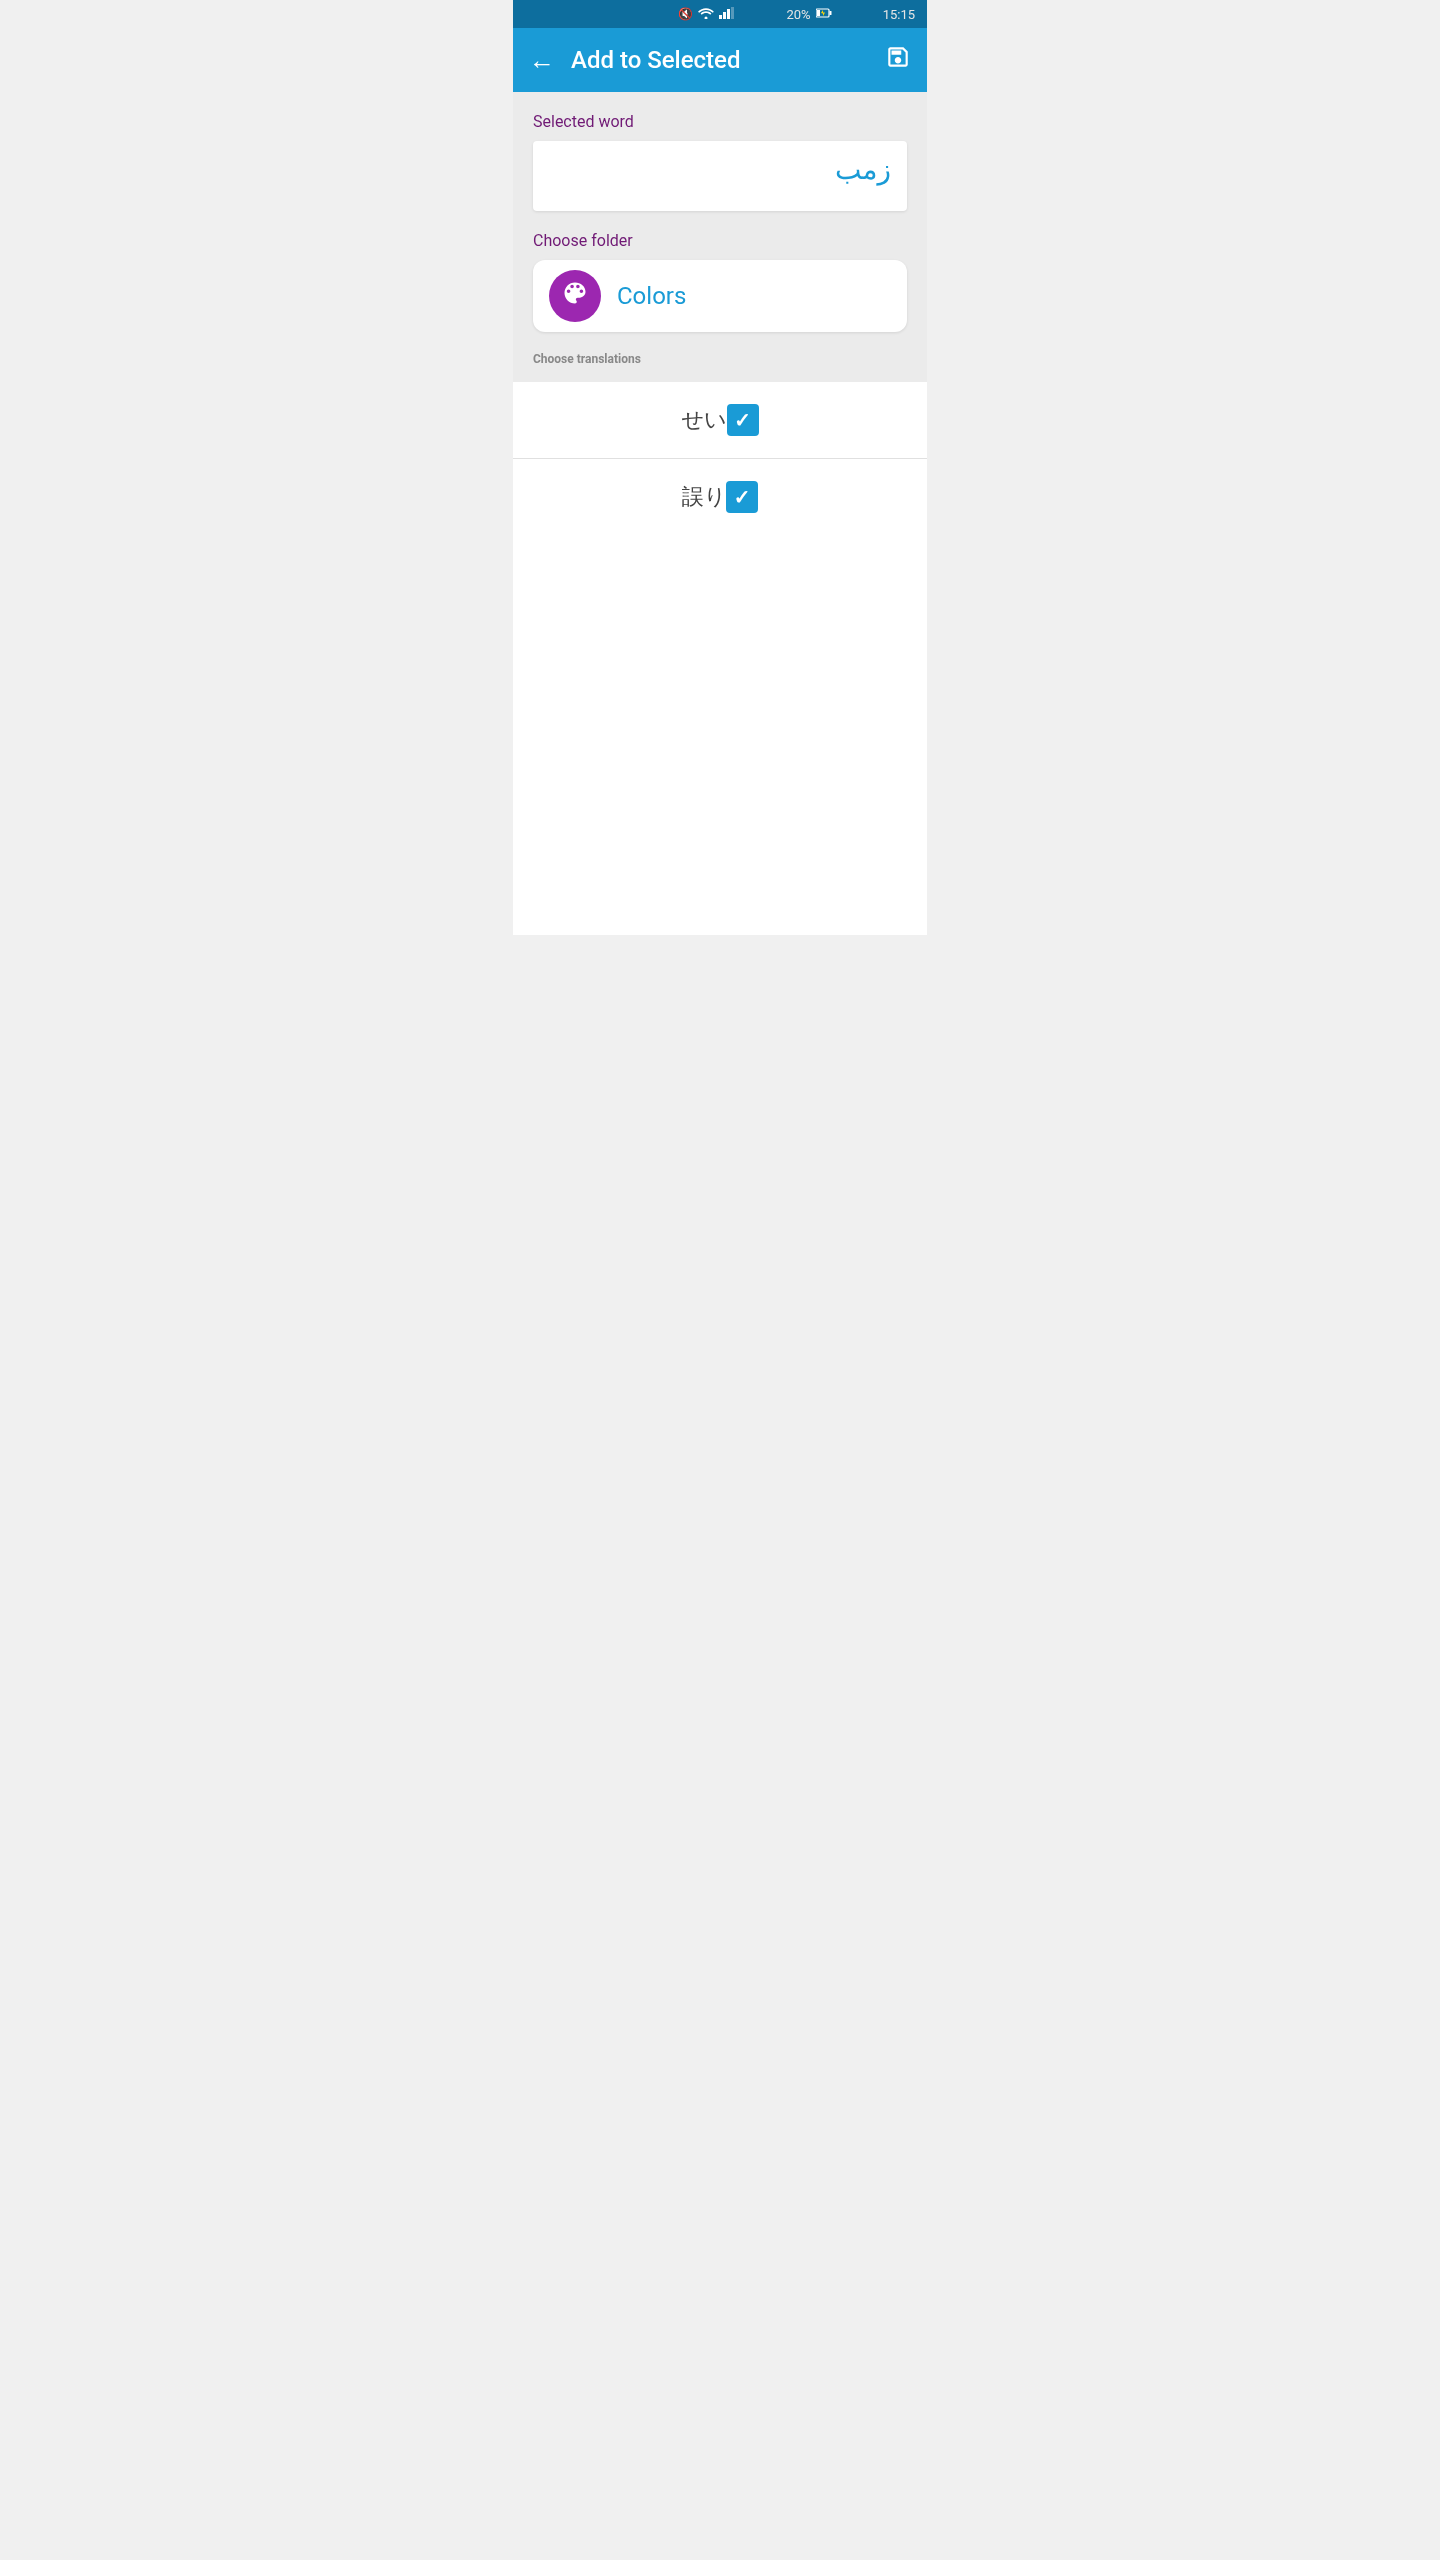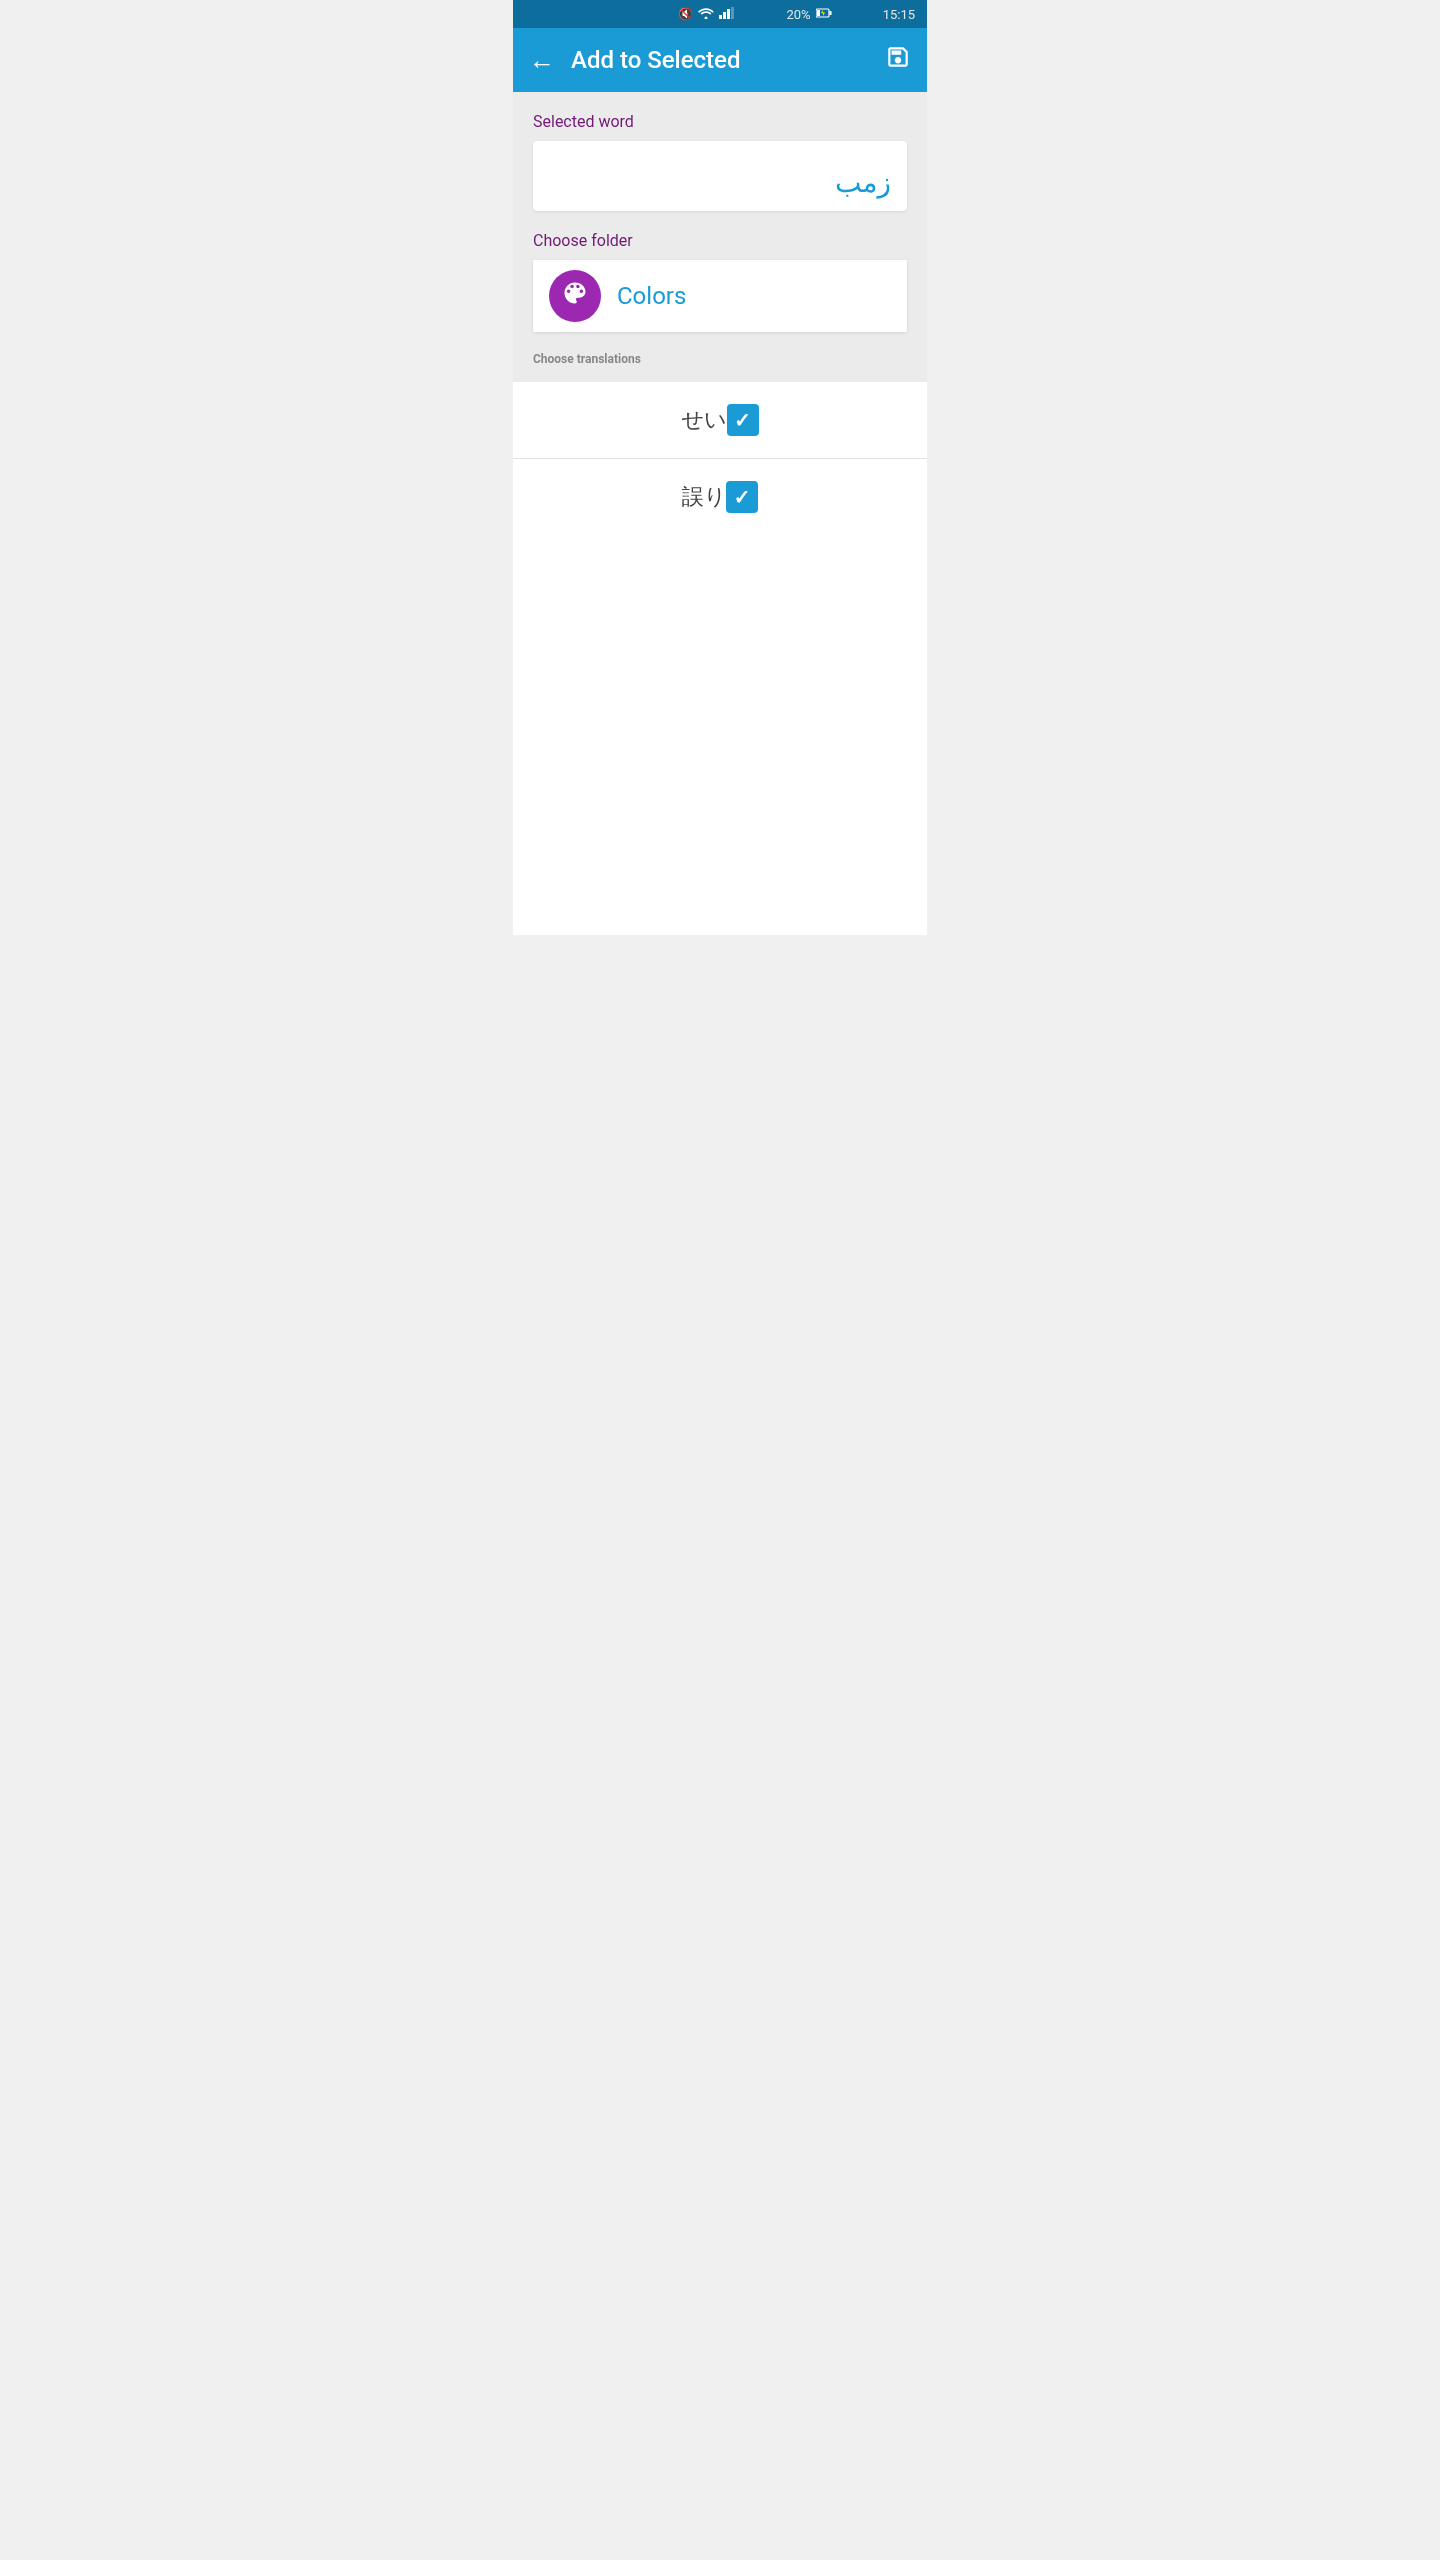--- a/index.html
+++ b/index.html
@@ -94,37 +94,37 @@
       margin-bottom: 10px;
     }
 
     .input-field {
       background: white;
       border: none;
       border-radius: 4px;
       width: 100%;
       min-height: 70px;
       display: flex;
-      align-items: flex-end;
+      align-items: flex-start;
       justify-content: flex-end;
       padding: 12px 16px;
       margin-bottom: 20px;
       box-shadow: 0 1px 3px rgba(0,0,0,0.1);
     }
 
     .input-field .word-text {
       color: #1a9bd6;
       font-size: 28px;
       direction: rtl;
       font-family: Arial, sans-serif;
     }
 
     .folder-selector {
       background: white;
-      border-radius: 0;
+      border-radius: 12px;
       width: 100%;
       min-height: 70px;
       display: flex;
       align-items: center;
       padding: 10px 16px;
       margin-bottom: 20px;
       box-shadow: 0 1px 3px rgba(0,0,0,0.1);
       cursor: pointer;
       gap: 16px;
     }

